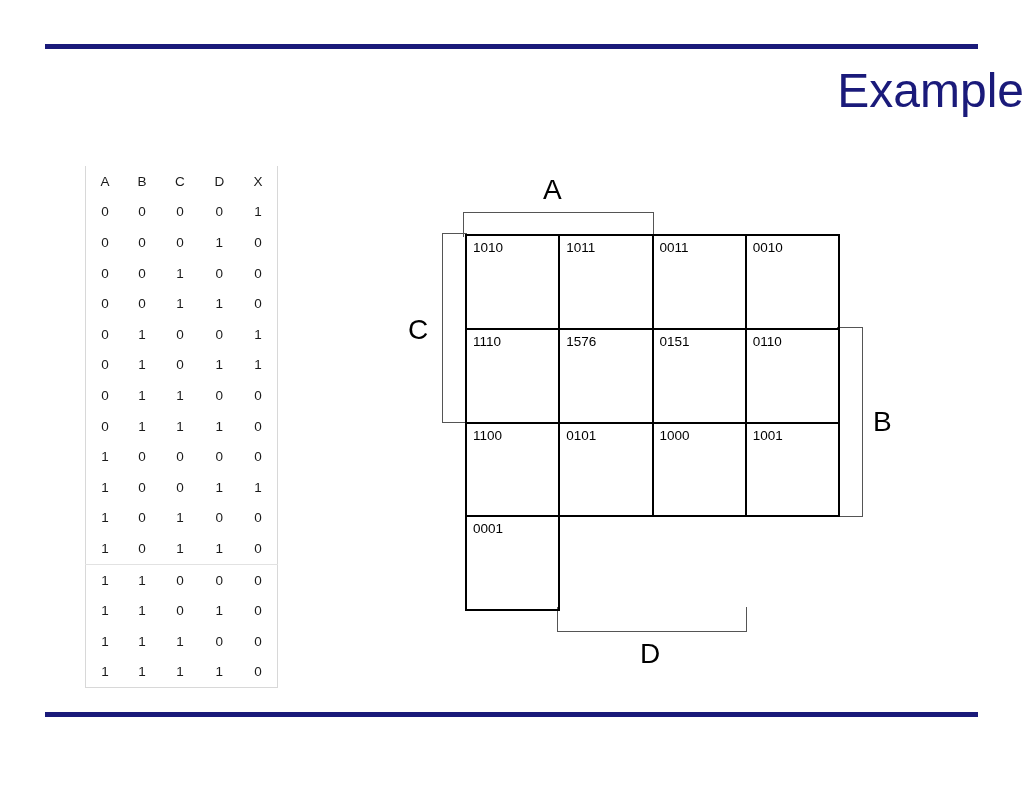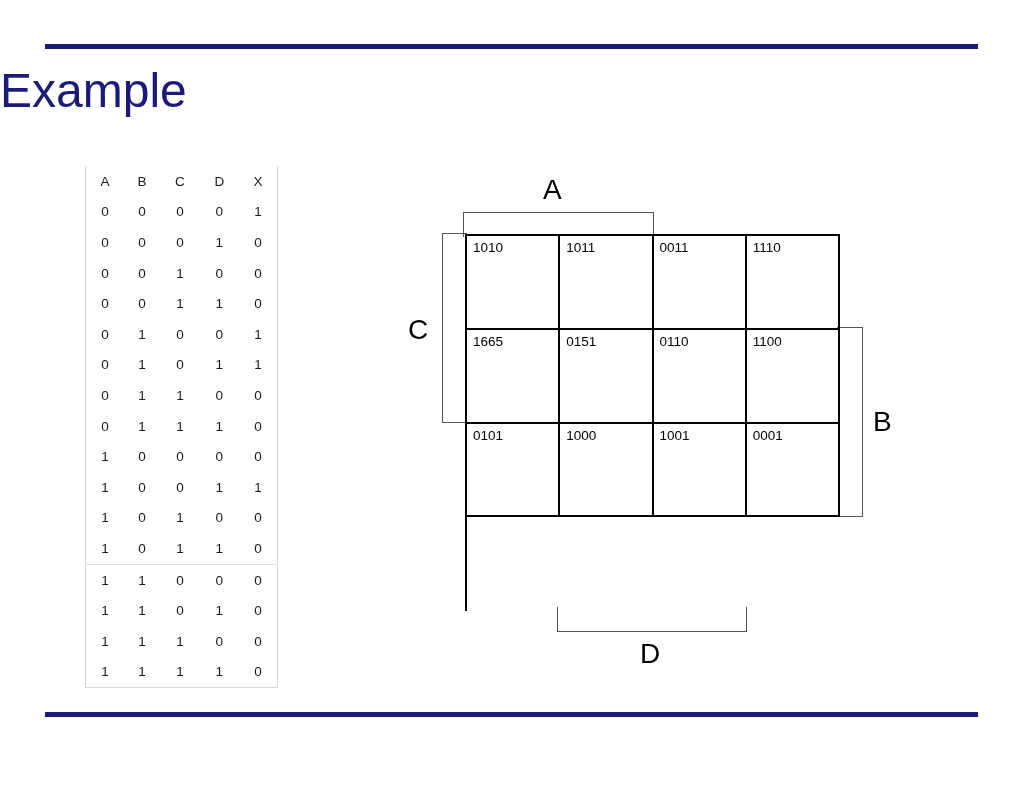--- a/index.html
+++ b/index.html
@@ -24,21 +24,21 @@
     background: #1a1a7a;
   }
   .rule.top    { top: 44px; }
   .rule.bottom { top: 712px; }
 
   .slide-title {
     position: absolute;
     left: 0;
     top: 62px;
     width: 1024px;
-    text-align: left;
+    text-align: right;
     font-size: 48px;
     color: #1a1a7a;
     letter-spacing: 0px;
     line-height: 1.2;
   }
 
   
   .truth-table {
     position: absolute;
     left: 85px;
@@ -289,25 +289,29 @@
       </div>
       <div class="kcell">
         <span class="minterm">1011</span>
         <span class="value"></span>
       </div>
       <div class="kcell">
         <span class="minterm">0011</span>
         <span class="value"></span>
       </div>
       <div class="kcell">
+        <span class="minterm">0010</span>
+        <span class="value"></span>
+      </div>
+      <div class="kcell">
         <span class="minterm">1110</span>
         <span class="value"></span>
       </div>
       <div class="kcell">
-        <span class="minterm">1665</span>
+        <span class="minterm">1576</span>
         <span class="value"></span>
       </div>
       <div class="kcell">
         <span class="minterm">0151</span>
         <span class="value"></span>
       </div>
       <div class="kcell">
         <span class="minterm">0110</span>
         <span class="value"></span>
       </div>

